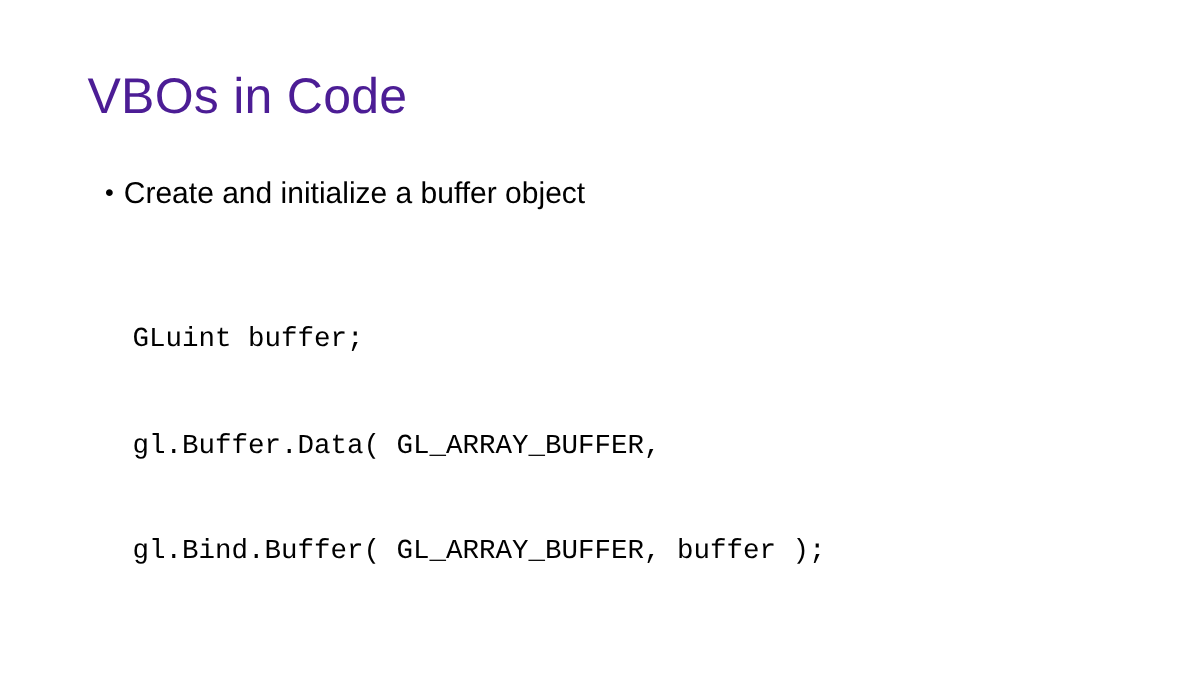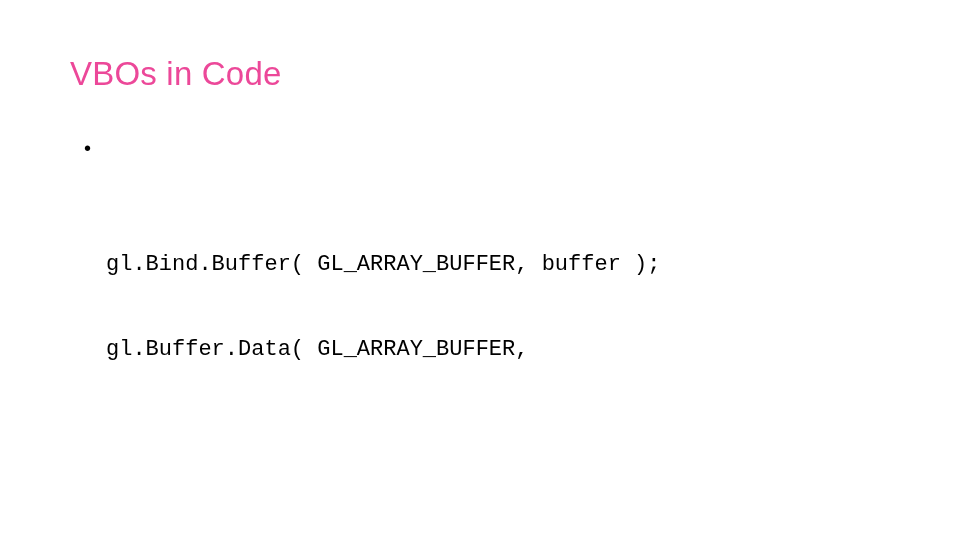--- a/index.html
+++ b/index.html
@@ -9,23 +9,23 @@
     height: 540px;
     background: #ffffff;
     font-family: "Segoe UI", "Helvetica Neue", Arial, sans-serif;
     color: #000;
   }
   .slide {
     box-sizing: border-box;
     padding: 55px 70px 40px 70px;
   }
   .title {
-    font-size: 33px;
+    font-size: 40px;
     font-weight: 400;
-    color: #ec4899;
+    color: #4c1d95;
     margin: 0 0 40px 0;
     letter-spacing: 0.2px;
   }
   .bullet-row {
     display: flex;
     align-items: flex-start;
     margin: 0 0 32px 14px;
     font-size: 24px;
     color: #000;
   }
@@ -47,25 +47,27 @@
   }
 </style>
 </head>
 <body>
 
 <div class="slide">
   <h1 class="title">VBOs in Code</h1>
 
   <div class="bullet-row">
     <span class="bullet-dot">•</span>
+    <span class="bullet-text">Create and initialize a buffer object</span>
   </div>
 
   <div class="code">
+    <div>GLuint buffer;</div>
+    <div>gl.Buffer.Data( GL_ARRAY_BUFFER,</div>
     <div>gl.Bind.Buffer( GL_ARRAY_BUFFER, buffer );</div>
-    <div>gl.Buffer.Data( GL_ARRAY_BUFFER,</div>
     
     
     
     
     
     
   </div>
 </div>
 
 </body></html>

